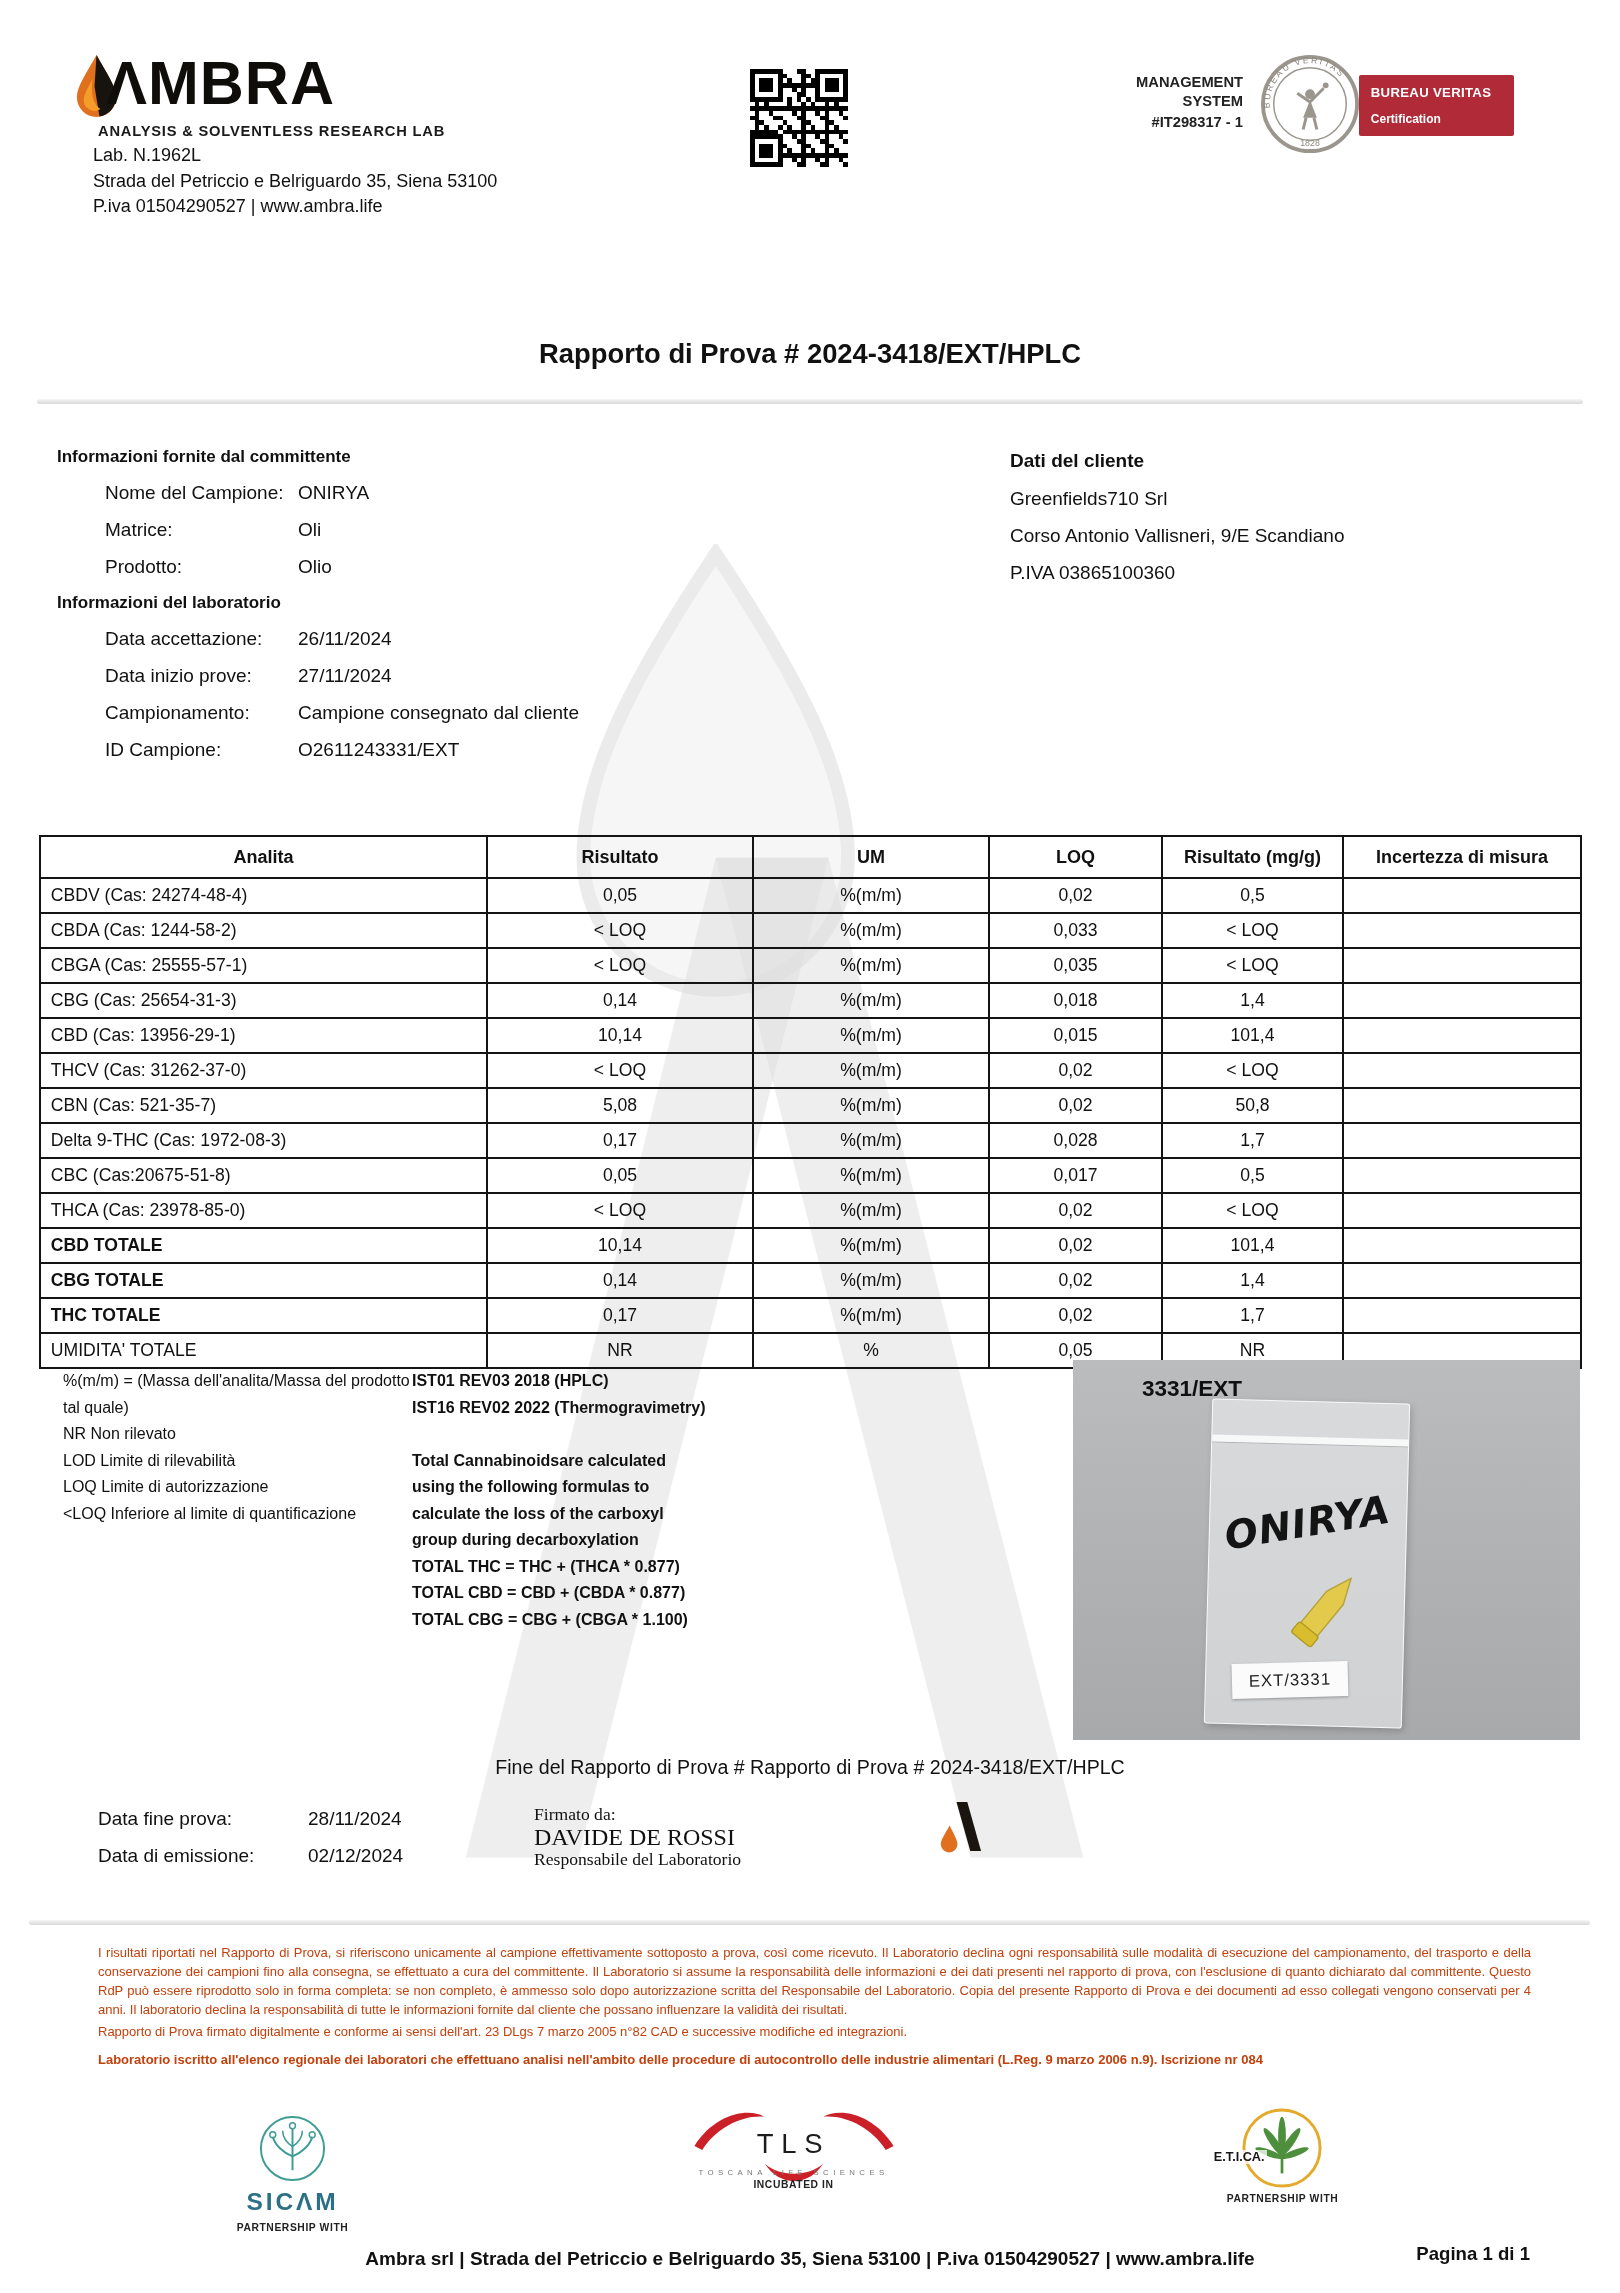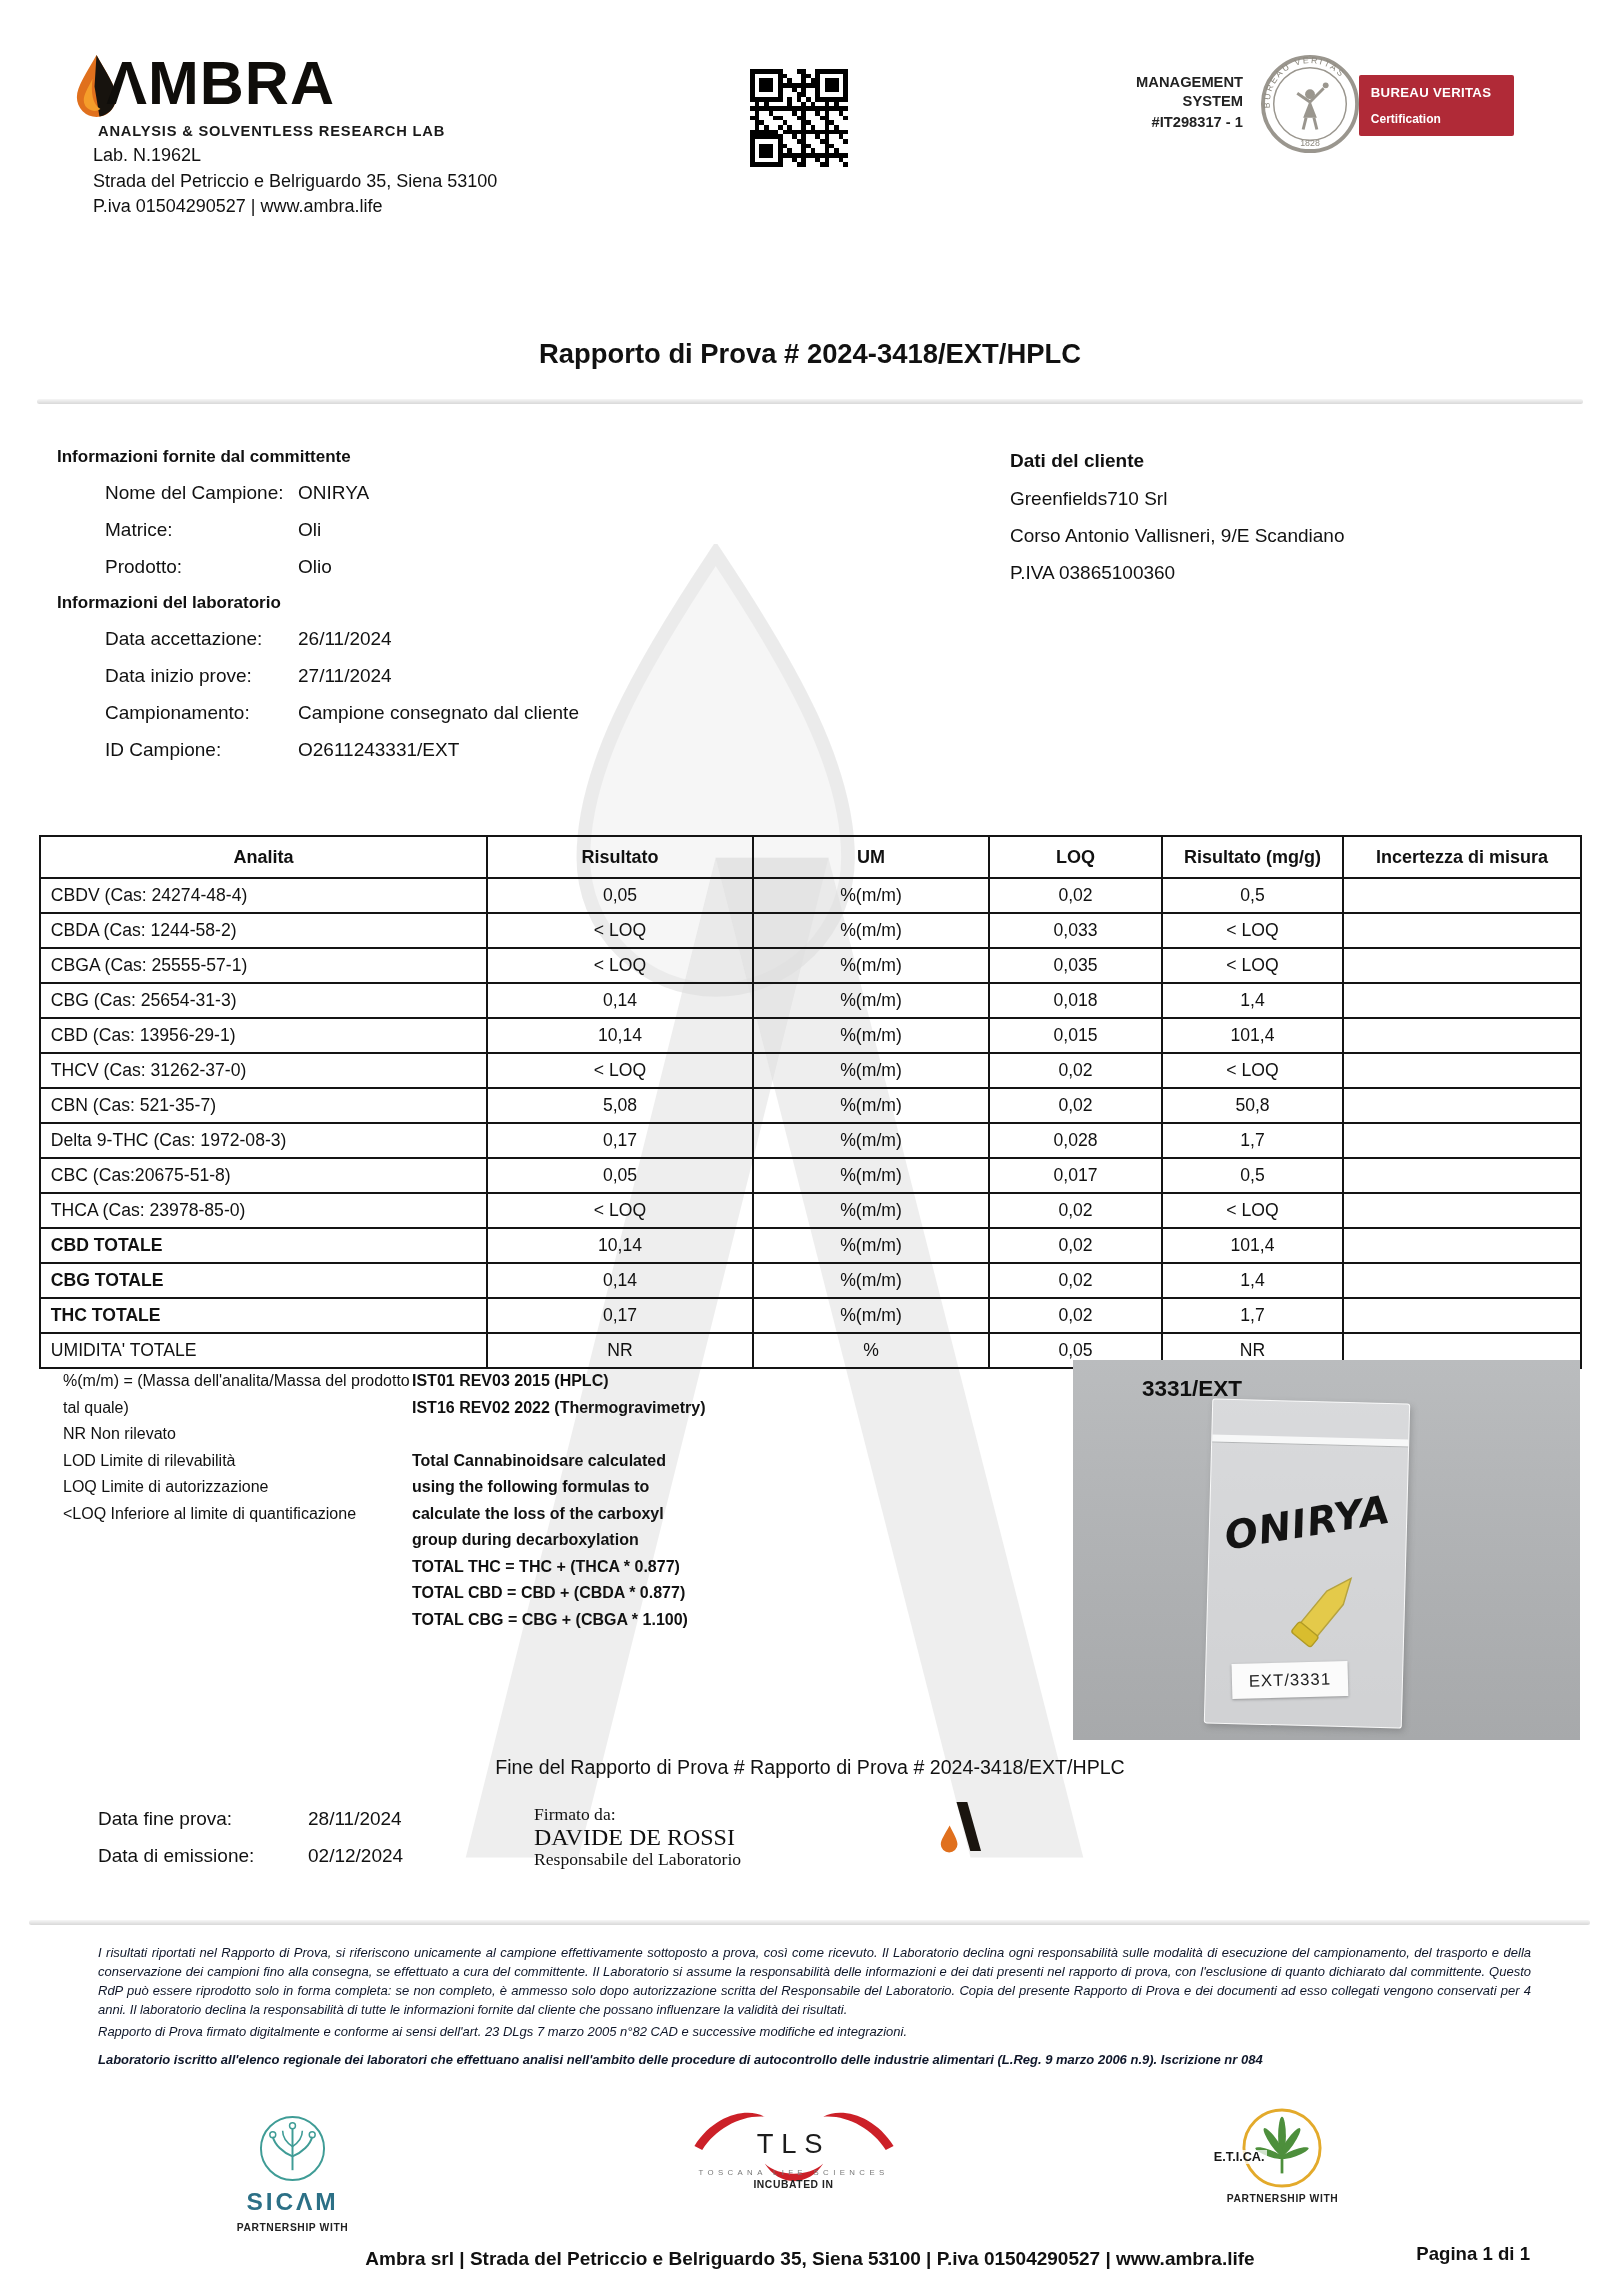--- a/index.html
+++ b/index.html
@@ -66,21 +66,21 @@
   
   #fineline{left:0;right:0;top:1756px;text-align:center;font-size:19.6px;}
   #closing{left:98px;top:1800px;}
   .crow{height:37px;display:flex;align-items:center;font-size:19px;}
   .crow .lab{width:210px;flex:none;}
   #firmato{left:534px;top:1803px;font-family:"Liberation Serif",serif;font-size:17.6px;line-height:22.5px;}
   #firmato .signer{font-size:24px;}
   #sigmark{left:929px;top:1798px;}
 
   
-  #disclaimer{left:98px;top:1943px;width:1433px;font-size:13px;line-height:19px;text-align:justify;color:#0f172a;font-style:italic;}
+  #disclaimer{left:98px;top:1943px;width:1433px;font-size:13px;line-height:19px;text-align:justify;color:#c2410c;}
   #disclaimer .p2{margin-top:2.9px;}
   #disclaimer .p3{margin-top:8.8px;font-weight:700;}
 
   
   .partner{text-align:center;}
   #p-sicam{left:214px;top:2113px;width:157px;}
   #p-sicam .pname{color:#2c7086;font-size:24.5px;letter-spacing:2.9px;font-weight:600;margin-top:0px;}
   #p-tls{left:676px;top:2107px;width:235px;}
   #p-tls .tname{font-size:27.4px;letter-spacing:7.8px;color:#1c1c1c;margin-top:-65px;font-weight:500;}
   #p-tls .tsub{font-size:7.8px;letter-spacing:4.4px;color:#777;margin-top:7.8px;}
@@ -496,21 +496,21 @@
   </table>
 
   <div class="abs" id="legend">
       <div class="lline">%(m/m) = (Massa dell'analita/Massa del prodotto tal quale)</div>
       <div class="lline">NR Non rilevato</div>
       <div class="lline">LOD Limite di rilevabilità</div>
       <div class="lline">LOQ Limite di autorizzazione</div>
       <div class="lline">&lt;LOQ Inferiore al limite di quantificazione</div>
     </div>
   <div class="abs" id="methods">
-      <div class="mline">IST01 REV03 2015 (HPLC)</div>
+      <div class="mline">IST01 REV03 2018 (HPLC)</div>
       <div class="mline">IST16 REV02 2022 (Thermogravimetry)</div>
       <div class="mline"></div>
       <div class="mline">Total Cannabinoidsare calculated</div>
       <div class="mline">using the following formulas to</div>
       <div class="mline">calculate the loss of the carboxyl</div>
       <div class="mline">group during decarboxylation</div>
       <div class="mline">TOTAL THC = THC + (THCA * 0.877)</div>
       <div class="mline">TOTAL CBD = CBD + (CBDA * 0.877)</div>
       <div class="mline">TOTAL CBG = CBG + (CBGA * 1.100)</div>
     </div>

